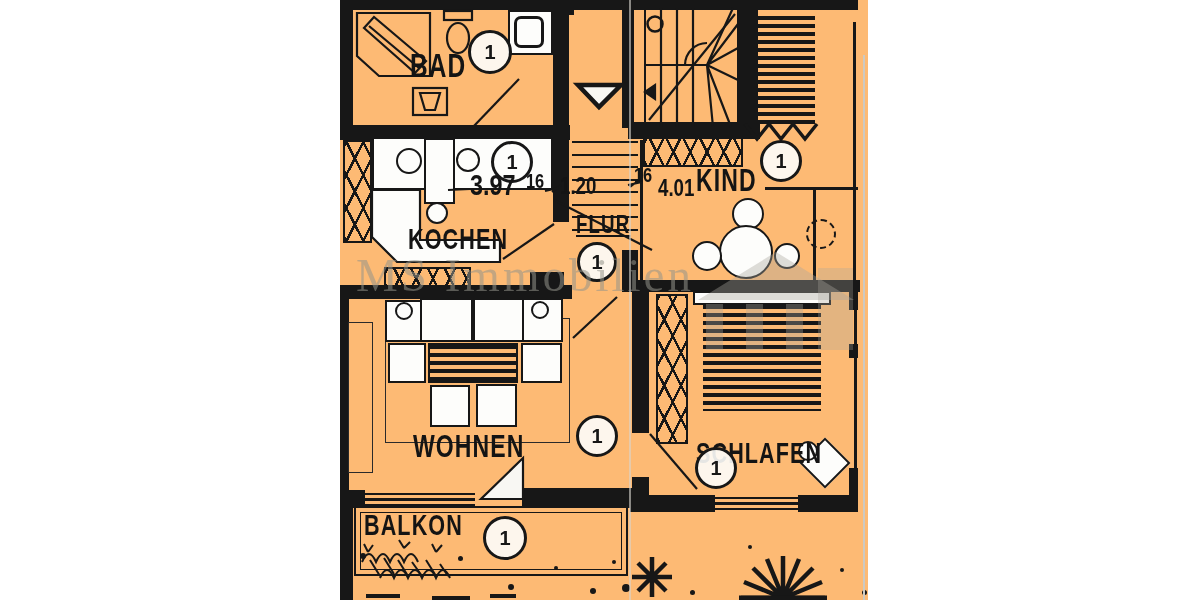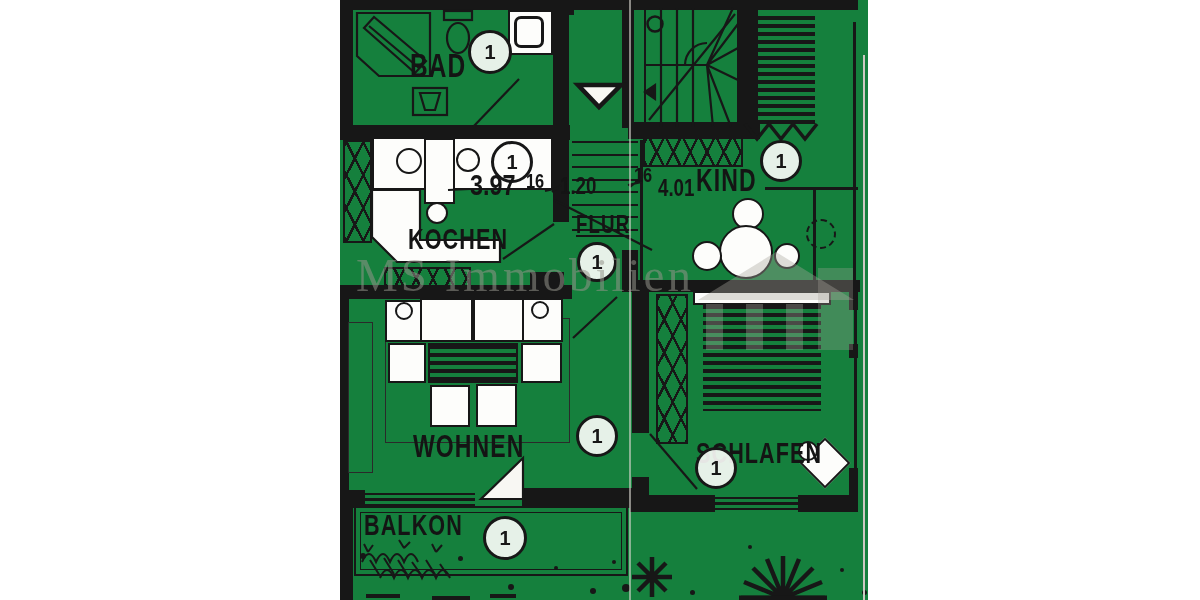--- a/index.html
+++ b/index.html
@@ -1,18 +1,18 @@
 <!DOCTYPE html>
 <html><head>
 <meta charset="utf-8">
 <style>
   html,body{margin:0;padding:0;background:#ffffff;}
   .page{position:relative;width:1200px;height:600px;background:#ffffff;overflow:hidden;
         font-family:"Liberation Sans",sans-serif;}
-  .plan{position:absolute;left:340px;top:0;width:528px;height:600px;background:#15803d;overflow:hidden;}
+  .plan{position:absolute;left:340px;top:0;width:528px;height:600px;background:#fdba74;overflow:hidden;}
   .w{position:absolute;background:#171717;}
   .box{position:absolute;border:2.5px solid #171717;background:#fdfdfb;box-sizing:border-box;}
   .thin{position:absolute;border:1.5px solid #2a2a2a;background:transparent;box-sizing:border-box;}
   .circle{position:absolute;border:2.5px solid #171717;border-radius:50%;background:#fdfdfb;box-sizing:border-box;}
   .dashedcircle{position:absolute;border:2.5px dashed #171717;border-radius:50%;background:transparent;box-sizing:border-box;}
   .badge{position:absolute;border:3px solid #171717;border-radius:50%;background:rgba(253,253,251,.9);
          display:flex;align-items:center;justify-content:center;font-weight:700;font-size:20px;color:#171717;box-sizing:border-box;}
   .rlabel{position:absolute;font-weight:700;color:#141414;transform:scaleX(.72);transform-origin:left bottom;
           letter-spacing:1.5px;white-space:nowrap;line-height:1;}
   .dim{position:absolute;font-weight:700;color:#141414;transform:scaleX(.78);transform-origin:left bottom;white-space:nowrap;line-height:1;}

